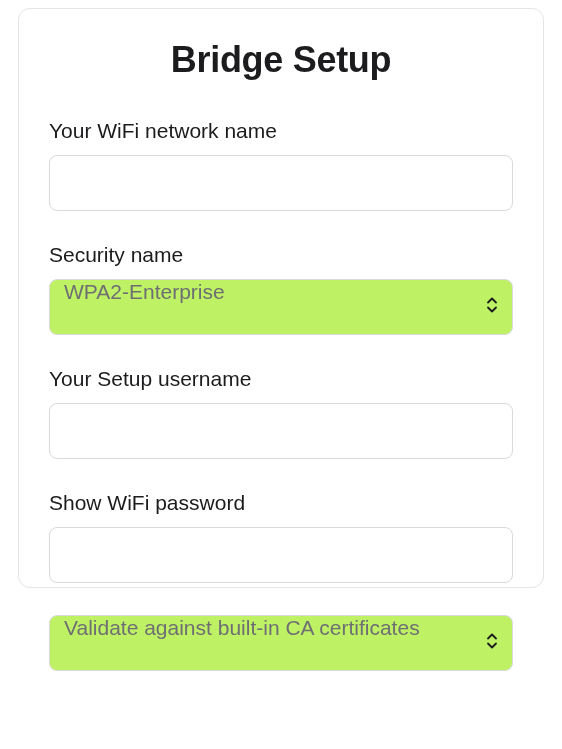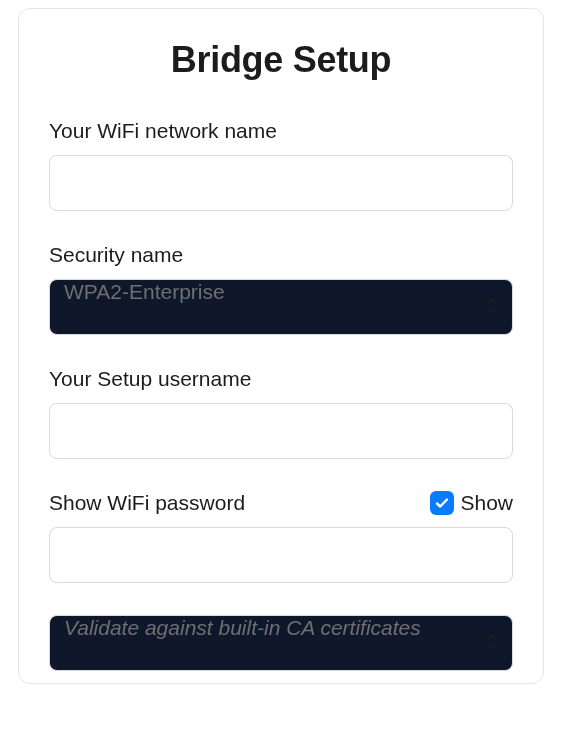--- a/index.html
+++ b/index.html
@@ -12,21 +12,21 @@
       background: #ffffff;
       width: 562px;
       height: 749px;
       overflow: hidden;
     }
     .card {
       margin: 8px 18px 0 18px;
       border: 1px solid #e5e5e7;
       border-radius: 12px;
       padding: 30px 30px 0 30px;
-      height: 676px;
+      height: 580px;
     }
     .title {
       text-align: center;
       font-size: 36px;
       font-weight: 600;
       color: #1c1c1e;
       margin-bottom: 38px;
       letter-spacing: -0.3px;
     }
     .field {
@@ -59,21 +59,21 @@
       width: 100%;
     }
     .select {
       width: 100%;
       height: 56px;
       border: 1px solid #d9d9de;
       border-radius: 8px;
       padding: 0 40px 0 14px;
       font-size: 21px;
       color: #6e6e73;
-      background: #0f172a;
+      background: #bef264;
       outline: none;
       appearance: none;
       -webkit-appearance: none;
       -moz-appearance: none;
       cursor: pointer;
     }
     .select-icon {
       position: absolute;
       right: 14px;
       top: 50%;
@@ -136,35 +136,27 @@
   <div class="field">
     <div class="label-row">
       <label class="label">Your Setup username</label>
     </div>
     <input type="text" class="input" value="" style="">
   </div>
 
   <div class="field">
     <div class="label-row">
       <label class="label">Show WiFi password</label>
-      <div class="show-group">
-        <div class="checkbox">
-          <svg viewBox="0 0 16 16">
-            <path d="M3 8.5 L6.2 11.5 L13 4.5" stroke="#ffffff" stroke-width="2.4" fill="none" stroke-linecap="round" stroke-linejoin="round"></path>
-          </svg>
-        </div>
-        <span class="show-label">Show</span>
-      </div>
     </div>
     <input type="text" class="input" value="" style="">
   </div>
 
   <div class="field">
     <div class="select-wrapper">
-      <div class="select" style="white-space:nowrap; overflow:hidden;font-style:italic;">Validate against built-in CA certificates</div>
+      <div class="select" style="white-space:nowrap; overflow:hidden;">Validate against built-in CA certificates</div>
       <span class="select-icon">
         <svg width="14" height="18" viewBox="0 0 14 18" fill="none">
           <path d="M3 6.5 L7 2.5 L11 6.5" stroke="currentColor" stroke-width="1.8" stroke-linecap="round" stroke-linejoin="round"></path>
           <path d="M3 11.5 L7 15.5 L11 11.5" stroke="currentColor" stroke-width="1.8" stroke-linecap="round" stroke-linejoin="round"></path>
         </svg>
       </span>
     </div>
   </div>
 
 </div>

